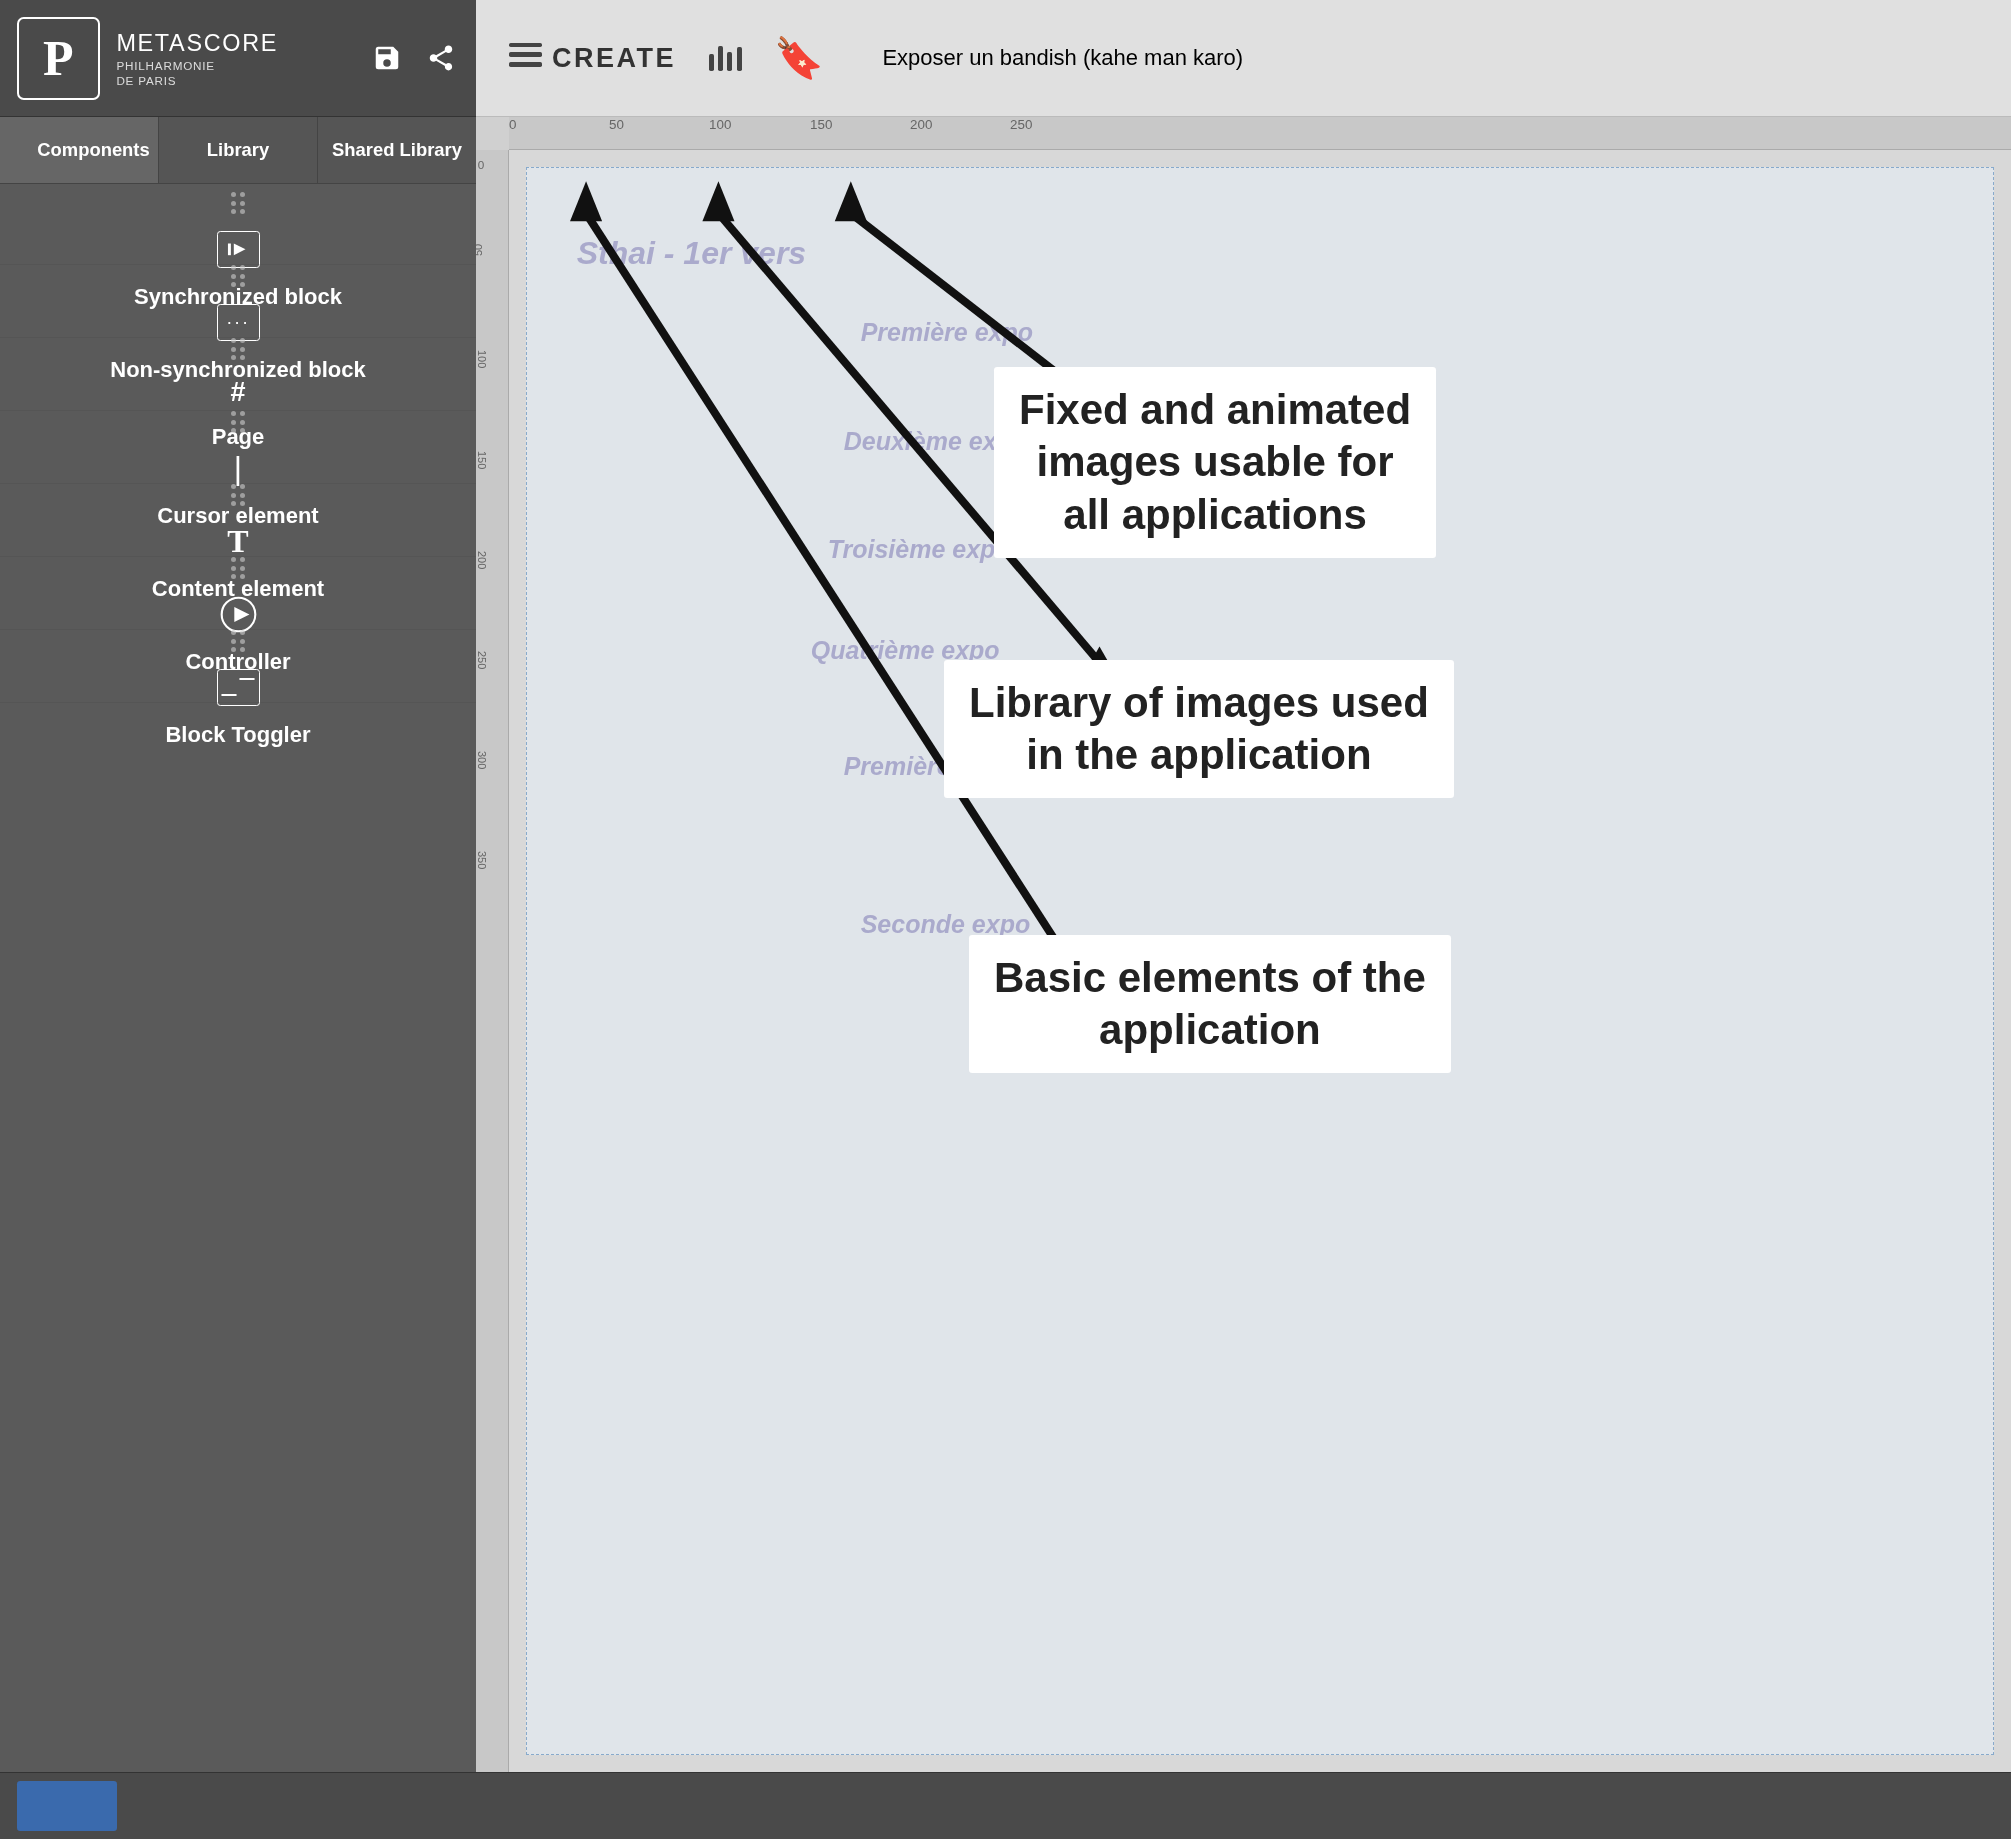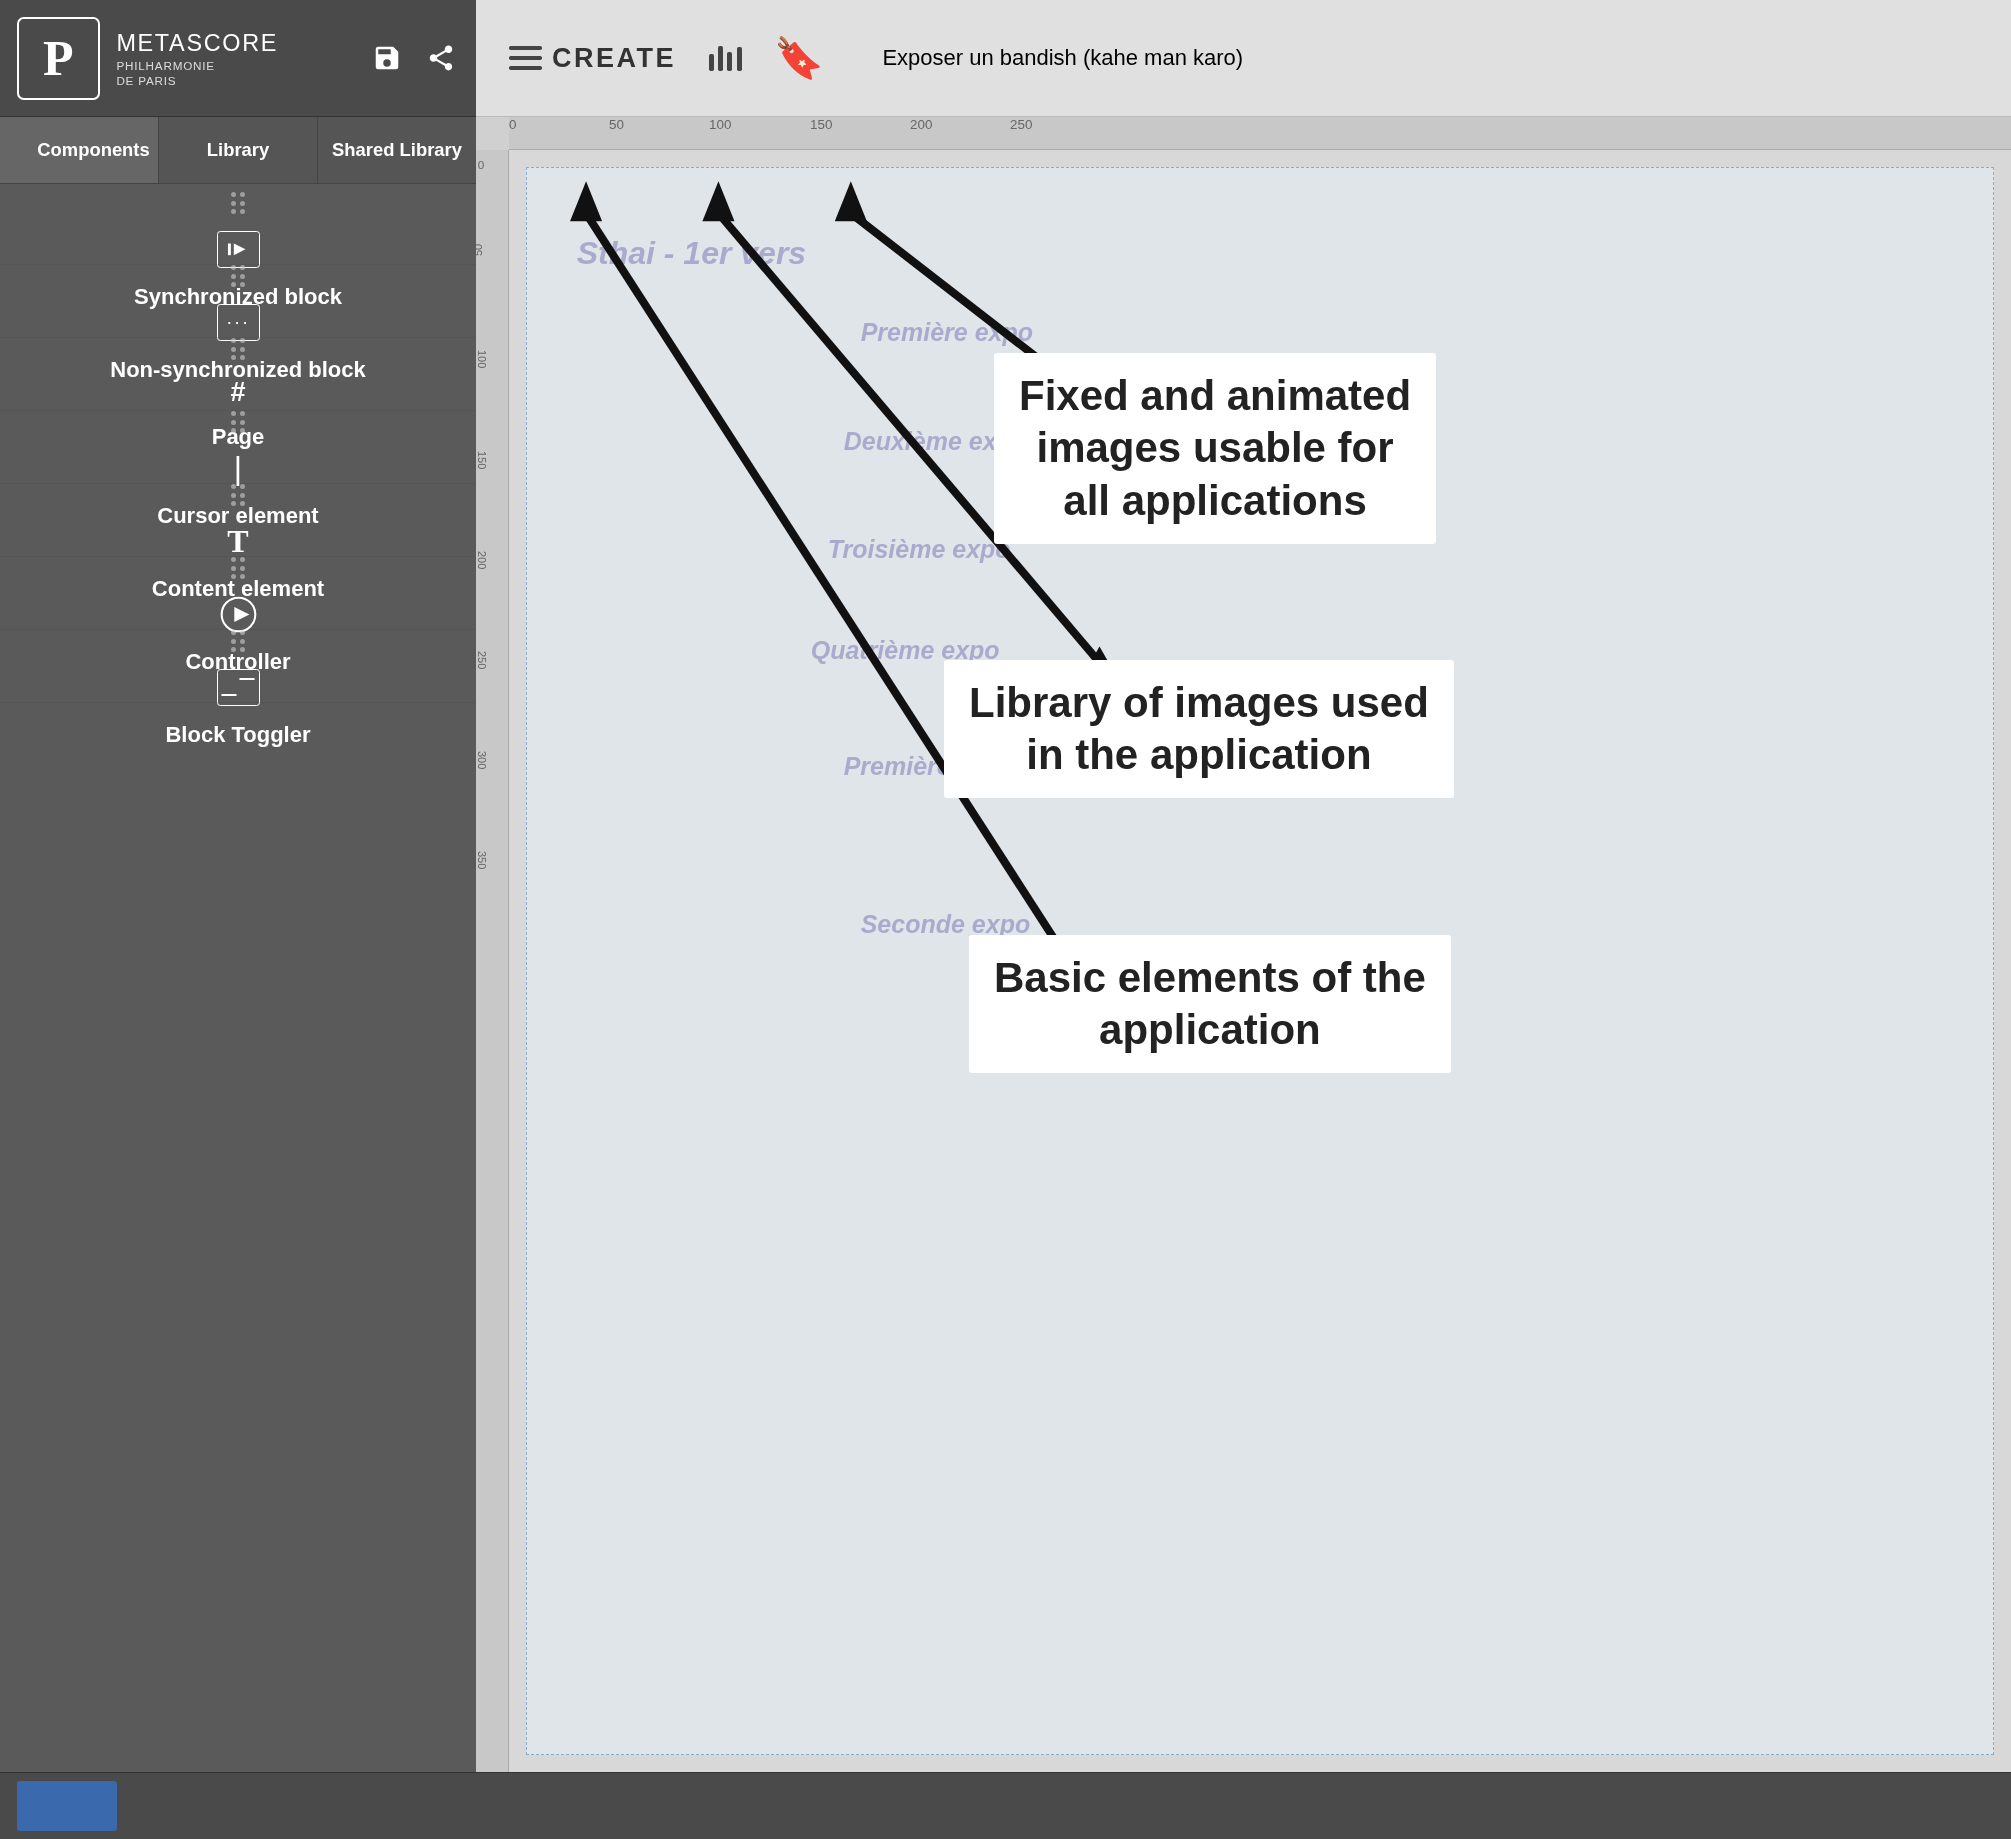--- a/index.html
+++ b/index.html
@@ -212,21 +212,21 @@
       background: #e0e0e0;
       display: flex;
       align-items: center;
       padding: 0 33px;
       border-bottom: 0.8px solid #bbb;
       gap: 33px;
     }
 
     .right-header-menu {
       display: flex;
-      align-items: center;
+      align-items: flex-start;
       gap: 10px;
     }
 
     .hamburger-lines {
       display: flex;
       flex-direction: column;
       gap: 5.8px;
     }
 
     .hamburger-line {
@@ -637,21 +637,21 @@
         <div class="canvas-text" style="top:259px;left:317px;font-size:25px;">Deuxième expo</div>
         <div class="canvas-text" style="top:367px;left:301px;font-size:25px;">Troisième expo</div>
         <div class="canvas-text" style="top:468px;left:284px;font-size:25px;">Quatrième expo</div>
         <div class="canvas-text" style="top:584px;left:317px;font-size:25px;">Première expo</div>
         <div class="canvas-text" style="top:718px;left:334px;font-size:25px;margin-top:24px;">Seconde expo</div>
       </div>
     </div>
 
     <div class="annotation-layer">
 
-      <div class="annotation-text" style="top:236px;left:518px;font-size:42px;">Fixed and animated<br>images usable for<br>all applications</div>
+      <div class="annotation-text" style="top:250px;left:518px;font-size:42px;">Fixed and animated<br>images usable for<br>all applications</div>
 
       <div class="annotation-text" style="top:543px;left:468px;font-size:42px;">Library of images used<br>in the application</div>
 
       <div class="annotation-text" style="top:818px;left:493px;font-size:42px;">Basic elements of the<br>application</div>
 
     </div>
 
     <svg class="arrows-svg" viewBox="0 0 1839 2063" preserveAspectRatio="xMidYMid meet">
 
       <defs>

